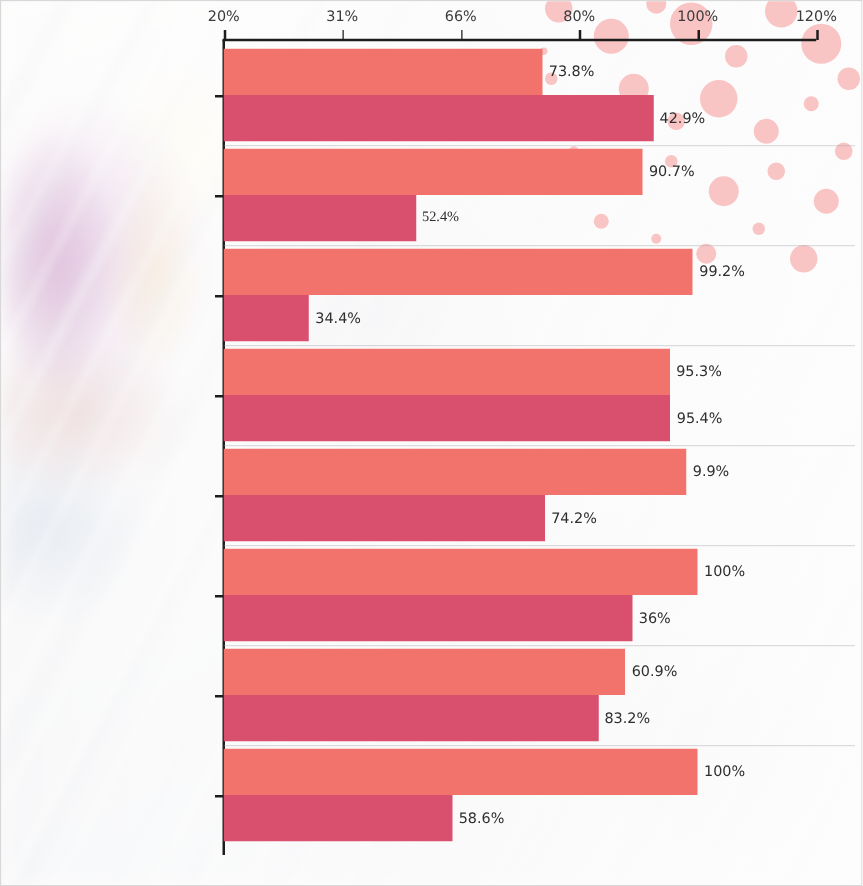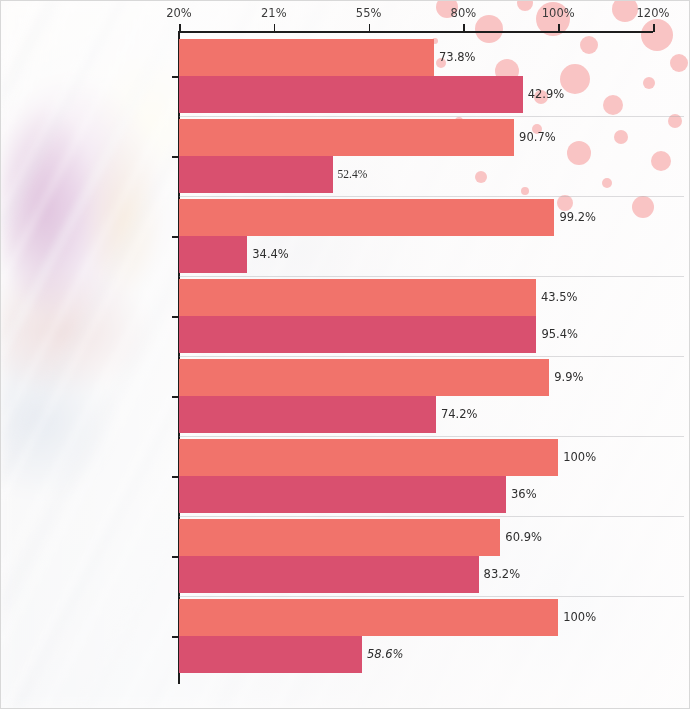--- a/index.html
+++ b/index.html
@@ -138,23 +138,23 @@
       <i style="left: 241px; top: 53px; width: 18px; height: 18px;"></i>
     </div>
 
   <div class="plot" id="plot">
     <div class="axis-top"></div>
     <div class="axis-line"></div>
     <div id="ticks">
         <div class="tick" style="left: 0px;"></div>
         <div class="tick-label" style="left: 0px;">20%</div>
         <div class="tick" style="left: 94.8px;"></div>
-        <div class="tick-label" style="left: 94.8px;">21%</div>
+        <div class="tick-label" style="left: 94.8px;">31%</div>
         <div class="tick" style="left: 189.6px;"></div>
-        <div class="tick-label" style="left: 189.6px;">55%</div>
+        <div class="tick-label" style="left: 189.6px;">66%</div>
         <div class="tick" style="left: 284.4px;"></div>
         <div class="tick-label" style="left: 284.4px;">80%</div>
         <div class="tick" style="left: 379.2px;"></div>
         <div class="tick-label" style="left: 379.2px;">100%</div>
         <div class="tick" style="left: 474px;"></div>
         <div class="tick-label" style="left: 474px;">120%</div>
       </div>
     <div id="groups">
         <div class="group" style="top: 7px; height: 74px;">
           <div class="cat-tick" style="top: 37px;"></div>
@@ -176,21 +176,21 @@
           <div class="cat-tick" style="top: 37px;"></div>
           <div class="bar s0" style="top: 0px; width: 375.408px; background: rgb(241, 115, 107);"></div>
           <div class="bar-val" style="left: 380.408px; top: 12.5px;">99.2%</div>
           <div class="bar s1" style="top: 37px; width: 68.256px; background: rgb(217, 80, 111);"></div>
           <div class="bar-val" style="left: 73.256px; top: 49.5px;">34.4%</div>
         </div>
         <div class="gridrow-sep" style="top: 244px;"></div>
         <div class="group" style="top: 247px; height: 74px;">
           <div class="cat-tick" style="top: 37px;"></div>
           <div class="bar s0" style="top: 0px; width: 356.922px; background: rgb(241, 115, 107);"></div>
-          <div class="bar-val" style="left: 361.922px; top: 12.5px;">43.5%</div>
+          <div class="bar-val" style="left: 361.922px; top: 12.5px;">95.3%</div>
           <div class="bar s1" style="top: 37px; width: 357.396px; background: rgb(217, 80, 111);"></div>
           <div class="bar-val" style="left: 362.396px; top: 49.5px;">95.4%</div>
         </div>
         <div class="gridrow-sep" style="top: 324px;"></div>
         <div class="group" style="top: 327px; height: 74px;">
           <div class="cat-tick" style="top: 37px;"></div>
           <div class="bar s0" style="top: 0px; width: 370.194px; background: rgb(241, 115, 107);"></div>
           <div class="bar-val" style="left: 375.194px; top: 12.5px;">9.9%</div>
           <div class="bar s1" style="top: 37px; width: 256.908px; background: rgb(217, 80, 111);"></div>
           <div class="bar-val" style="left: 261.908px; top: 49.5px;">74.2%</div>
@@ -210,18 +210,18 @@
           <div class="bar-val" style="left: 326.372px; top: 12.5px;">60.9%</div>
           <div class="bar s1" style="top: 37px; width: 299.568px; background: rgb(217, 80, 111);"></div>
           <div class="bar-val" style="left: 304.568px; top: 49.5px;">83.2%</div>
         </div>
         <div class="gridrow-sep" style="top: 564px;"></div>
         <div class="group" style="top: 567px; height: 74px;">
           <div class="cat-tick" style="top: 37px;"></div>
           <div class="bar s0" style="top: 0px; width: 379.2px; background: rgb(241, 115, 107);"></div>
           <div class="bar-val" style="left: 384.2px; top: 12.5px;">100%</div>
           <div class="bar s1" style="top: 37px; width: 182.964px; background: rgb(217, 80, 111);"></div>
-          <div class="bar-val" style="left: 187.964px; top: 49.5px; font-style: italic;">58.6%</div>
+          <div class="bar-val" style="left: 187.964px; top: 49.5px;">58.6%</div>
         </div>
       </div>
   </div>
 
 </div>
 
 </body></html>

